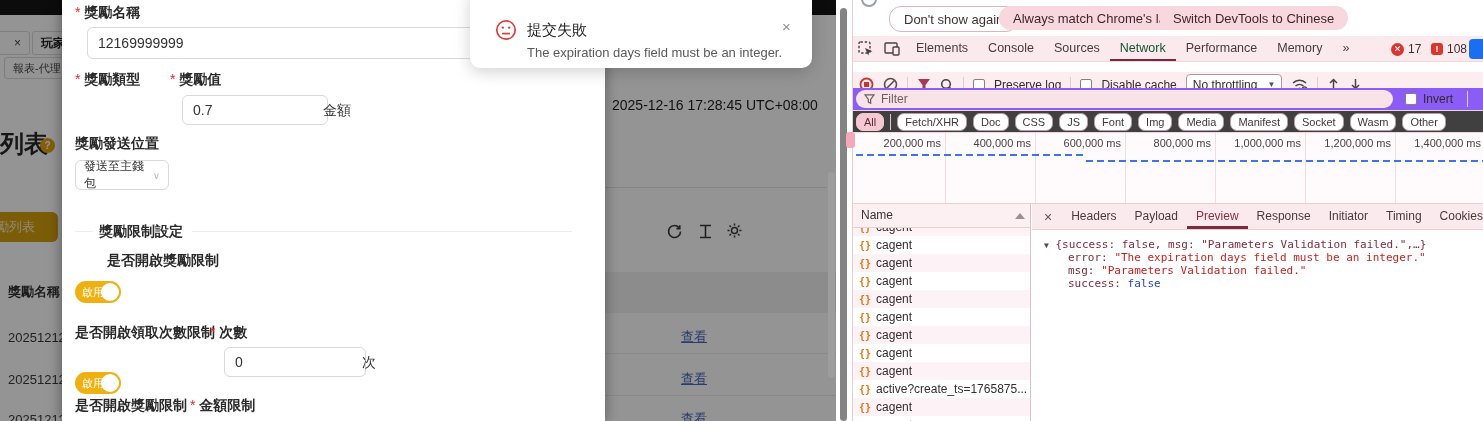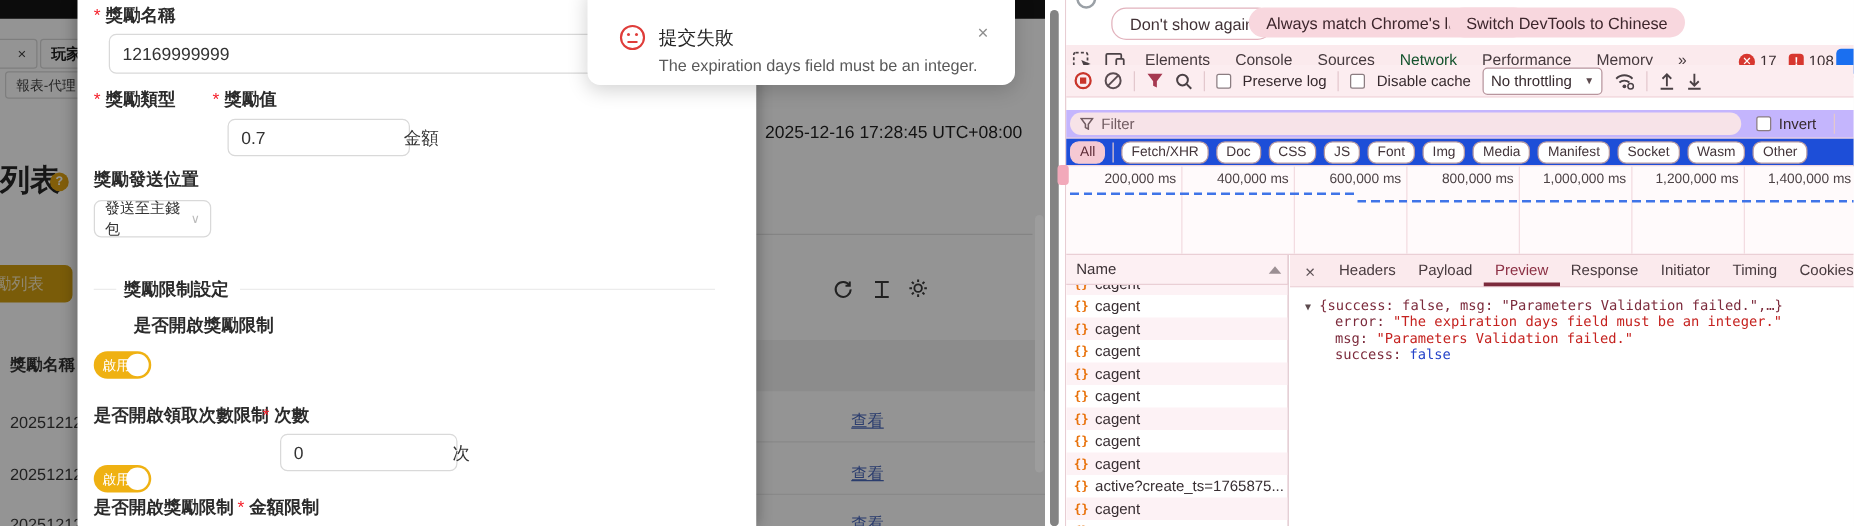--- a/index.html
+++ b/index.html
@@ -69,32 +69,32 @@
   #tabbar{left:0;top:36px;width:631px;height:26px;background:#fbeaed;border-bottom:1px solid #f1d6db;
           display:flex;align-items:center;box-sizing:border-box;}
   .maintab{font-size:12.5px;color:#463a3e;padding:0 10px;line-height:25px;height:25px;}
   .maintab.active{color:#14532d;border-bottom:2.5px solid #78293a;box-sizing:border-box;}
   .badgewrap{display:flex;align-items:center;gap:4px;font-size:12px;color:#3c3033;}
   .errdot{width:13px;height:13px;border-radius:50%;background:#d7372f;color:#fff;font-size:9px;
           display:flex;align-items:center;justify-content:center;}
   .isssq{width:12px;height:12px;border-radius:3px;background:#d7372f;color:#fff;font-size:9px;font-weight:bold;
          display:flex;align-items:center;justify-content:center;}
   .blueicon{position:absolute;left:616px;top:3px;width:22px;height:20px;border-radius:4px;background:#1a6ff0;}
-  #ntoolbar{left:0;top:52px;width:631px;height:26px;background:#fcedf0;border-bottom:1px solid #f1d6db;
+  #ntoolbar{left:0;top:72px;width:631px;height:26px;background:#fcedf0;border-bottom:1px solid #f1d6db;
             display:flex;align-items:center;gap:9px;padding-left:6px;box-sizing:border-box;}
   .vsep{width:1px;height:16px;background:#e3c8cd;}
   .cb{width:12px;height:12px;background:#fff;border:1.5px solid #8b7d81;border-radius:2px;box-sizing:border-box;}
   .tlabel{font-size:12px;color:#36292d;}
   .throttle{height:20px;border:1px solid #b8969e;border-radius:4px;background:#fff;display:flex;align-items:center;
             gap:10px;padding:0 6px;font-size:12px;color:#36292d;}
   .dcaret{font-size:8px;color:#5c4a4e;}
-  #filterrow{left:0;top:88px;width:631px;height:23px;background:#c4b5fd;border-bottom:1px solid #f1d6db;box-sizing:border-box;}
+  #filterrow{left:0;top:88px;width:631px;height:23px;background:#8b5cf6;border-bottom:1px solid #f1d6db;box-sizing:border-box;}
   .fpill{position:absolute;left:3px;top:2px;width:537px;height:18px;border-radius:9px;background:#f7e3e8;
          display:flex;align-items:center;gap:6px;padding-left:8px;box-sizing:border-box;font-size:12px;color:#715b61;}
-  #chiprow{left:0;top:111px;width:631px;height:22px;background:#1d4ed8;border-bottom:1px solid #f1d6db;
+  #chiprow{left:0;top:111px;width:631px;height:22px;background:#404040;border-bottom:1px solid #f1d6db;
            display:flex;align-items:center;gap:6px;padding-left:3px;box-sizing:border-box;text-align:right;}
   .chip{font-size:11px;line-height:14px;padding:1px 7px;border:1px solid #b99ba2;border-radius:7px;color:#433archive;color:#43353a;background:#fff;}
   .chip.sel{background:#f5c9d3;border-color:#f5c9d3;color:#5d2b37;}
   #timeline{left:0;top:133px;width:631px;height:71px;background:#fffafb;border-bottom:1px solid #eacfd5;box-sizing:border-box;overflow:hidden;}
   .gline{position:absolute;top:0;width:1px;height:71px;background:#f3dce1;}
   .tick{position:absolute;top:4px;width:84px;text-align:right;font-size:11px;color:#4c4245;}
   .dash{position:absolute;height:2px;background:repeating-linear-gradient(90deg,#3f74e8 0 7px,transparent 7px 11px);}
   #nhead{left:0;top:204px;width:178px;height:24px;background:#fdf0f3;border-bottom:1px solid #eacfd5;
          border-right:1px solid #ddc0c7;box-sizing:border-box;font-size:12px;color:#3b3135;line-height:23px;}
   .uparrow{position:absolute;right:5px;top:9px;width:0;height:0;border-left:5px solid transparent;

